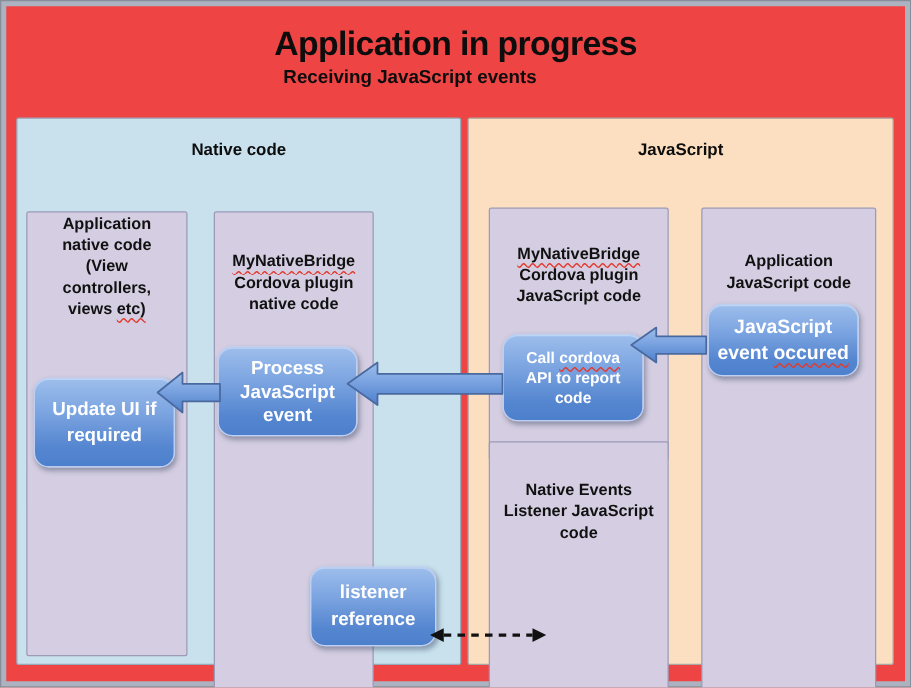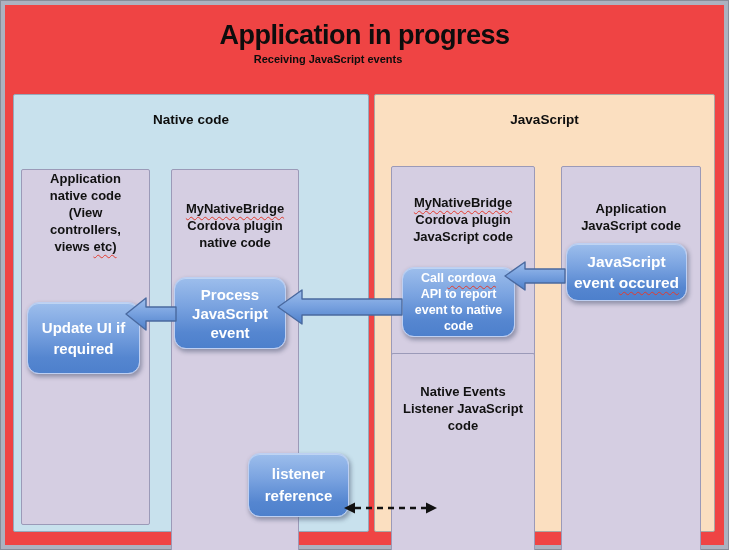--- a/index.html
+++ b/index.html
@@ -5,21 +5,21 @@
   html,body{margin:0;padding:0;background:#e8e8e8;}
   .canvas{
     position:relative;width:729px;height:550px;background:#ef4444;
     font-family:Liberation Sans, sans-serif;
     box-shadow: inset 0 0 0 1px #878d99, inset 0 0 0 5px #acb2c0;
     overflow:hidden;
   }
   .title{position:absolute;top:20px;left:0;width:729px;text-align:center;
     font-size:27px;font-weight:bold;color:#0d0d0d;letter-spacing:-0.5px;}
   .subtitle{position:absolute;top:53px;left:0;width:656px;text-align:center;
-    font-size:11px;font-weight:bold;color:#0d0d0d;}
+    font-size:15px;font-weight:bold;color:#0d0d0d;}
   .section{position:absolute;top:94px;height:436px;border-radius:2px;}
   .section.native{left:13px;width:354px;background:#c8e1ed;border:1px solid #96a9bb;}
   .section.js{left:374px;width:339px;background:#fbdfc0;border:1px solid #aaa8a4;}
   .section-label{position:absolute;top:17px;left:0;width:100%;text-align:center;
     font-size:13.5px;font-weight:bold;color:#0d0d0d;}
   .pbox{position:absolute;background:#d5cee2;border:1px solid #9b9ab8;border-radius:2px;
     font-size:13px;font-weight:bold;color:#111;text-align:center;line-height:17px;}
   .bluebox{position:absolute;color:#ffffff;font-weight:bold;text-align:center;
     border-radius:12px;border:1.5px solid #bdcff2;
     background:linear-gradient(180deg,#9dbeec 0%,#7aa3e0 40%,#5586d0 78%,#4d80cc 100%);
@@ -106,21 +106,20 @@
   </div>
 
   <div class="bluebox" id="btn-update">
     <span>Update UI if</span>
     <span>required</span>
   </div>
 
   <div class="bluebox" id="btn-call">
     <span><span>Call </span><span class="sq">cordova</span></span>
     <span>API to report</span>
-    <span>event to native</span>
     <span>code</span>
   </div>
 
   <div class="bluebox" id="btn-occured">
     <span>JavaScript</span>
     <span><span>event </span><span class="sq">occured</span></span>
   </div>
 
   <div class="bluebox" id="btn-listener">
     <span>listener</span>

